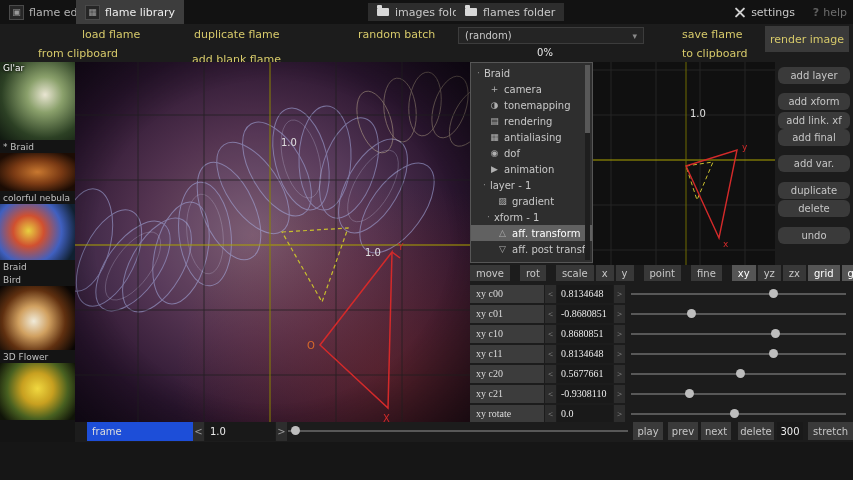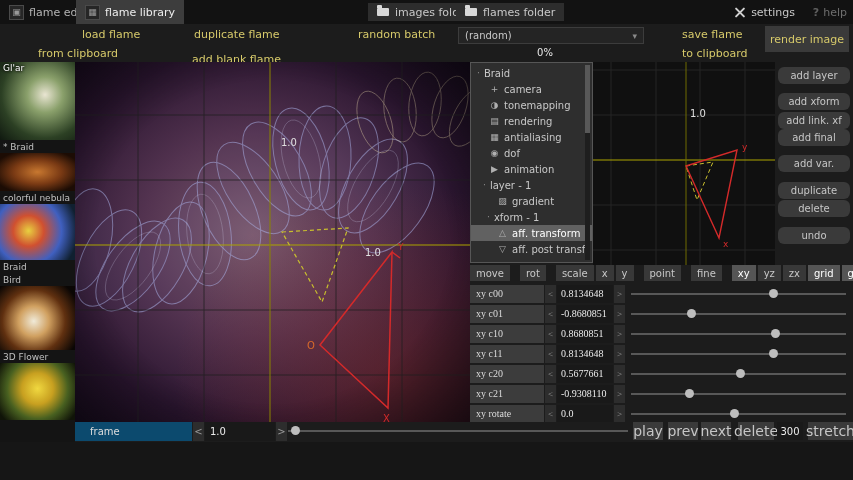--- a/index.html
+++ b/index.html
@@ -90,27 +90,27 @@
               align-items:center;justify-content:center;margin-left:1px;flex:none;}
   .pval{width:56px;height:18px;background:#191919;color:#ececec;font-size:10px;display:flex;
         align-items:center;padding-left:4px;margin-left:1px;box-sizing:border-box;flex:none;}
   .pslider{flex:1;position:relative;height:18px;margin:0 7px 0 6px;}
   .pslider::before{content:"";position:absolute;left:0;right:0;top:8px;height:2px;background:#585858;}
   .phandle{position:absolute;top:4px;width:9px;height:9px;border-radius:50%;background:#bdbdbd;}
 
   
   .framebar{position:absolute;left:75px;top:422px;width:778px;height:20px;background:#1c1c1c;}
   .fcell{position:absolute;top:0;height:19px;display:flex;align-items:center;font-size:10px;}
-  .flabel{left:0;width:117px;background:#0c4a6e;color:#ddd;padding-left:15px;box-sizing:border-box;}
+  .flabel{left:12px;width:117px;background:#1d4ed8;color:#ddd;padding-left:5px;box-sizing:border-box;}
   .fdec{left:118px;width:11px;background:#2d2d2d;color:#9a9a9a;justify-content:center;}
   .fval{left:130px;width:70px;background:#191919;color:#ececec;padding-left:5px;box-sizing:border-box;}
   .finc{left:201px;width:11px;background:#2d2d2d;color:#9a9a9a;justify-content:center;}
   .fslider{position:absolute;left:213px;top:0;width:340px;height:19px;}
   .fslider::before{content:"";position:absolute;left:0;right:0;top:8px;height:2px;background:#585858;}
-  .fbtn{position:absolute;top:0;height:18px;background:#3a3a3a;color:#c6c6c6;font-size:14px;
+  .fbtn{position:absolute;top:0;height:18px;background:#3a3a3a;color:#c6c6c6;font-size:10px;
         display:flex;align-items:center;justify-content:center;}
   .fnum{position:absolute;top:0;height:18px;background:#191919;color:#ececec;font-size:10px;
         display:flex;align-items:center;justify-content:center;}
 
   .bottomstrip{position:absolute;left:0;right:0;top:442px;height:38px;background:#161616;}
 </style>
 </head>
 <body>
 
 <div class="app">

